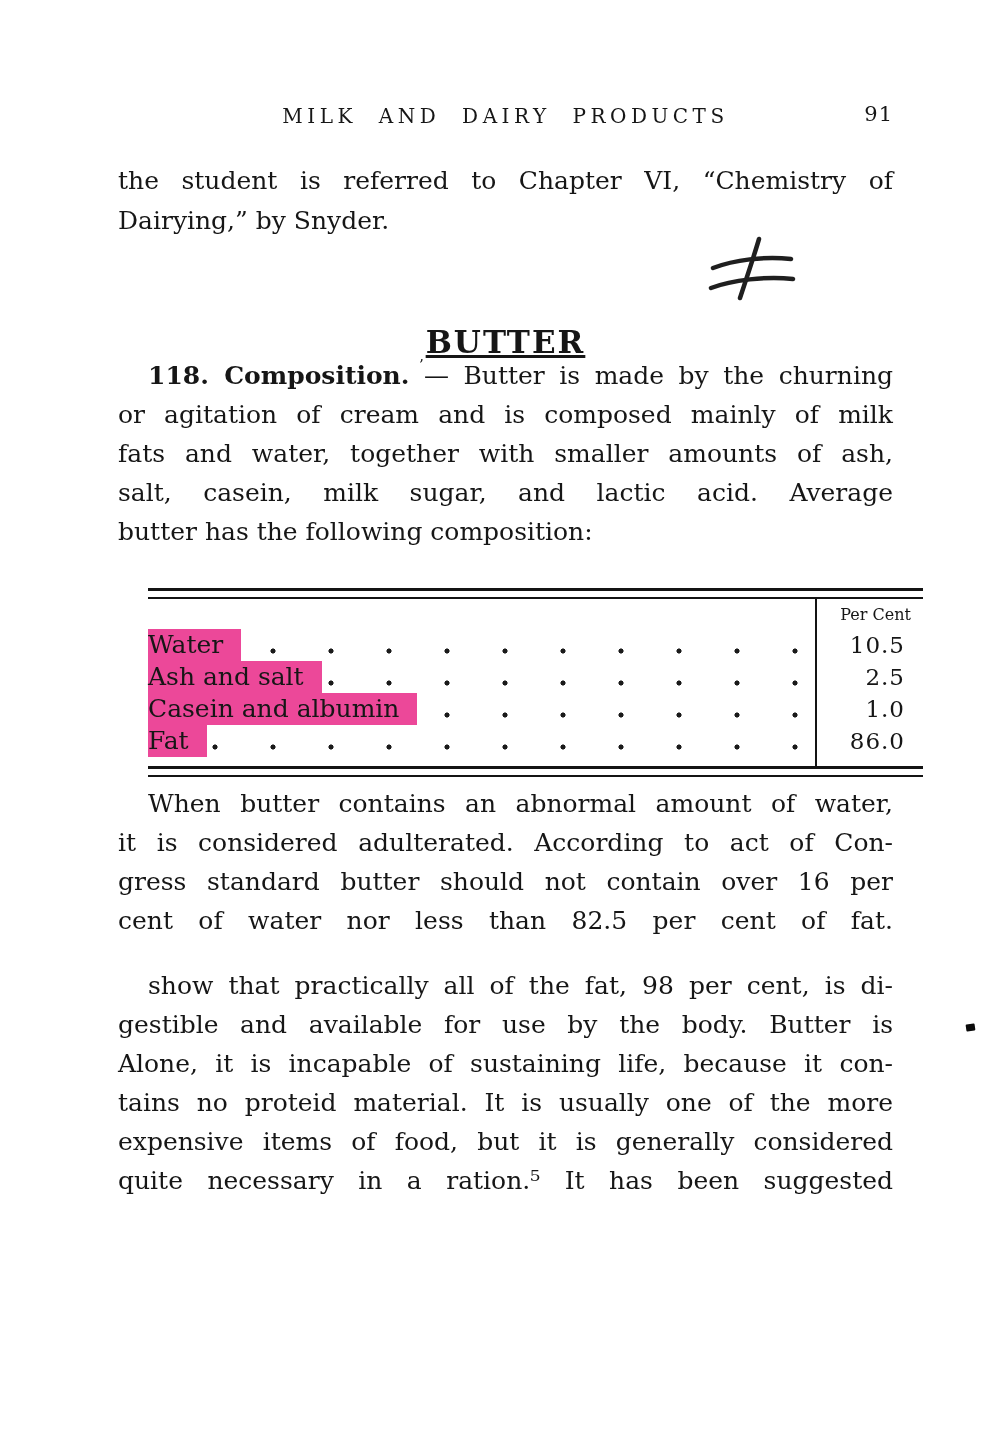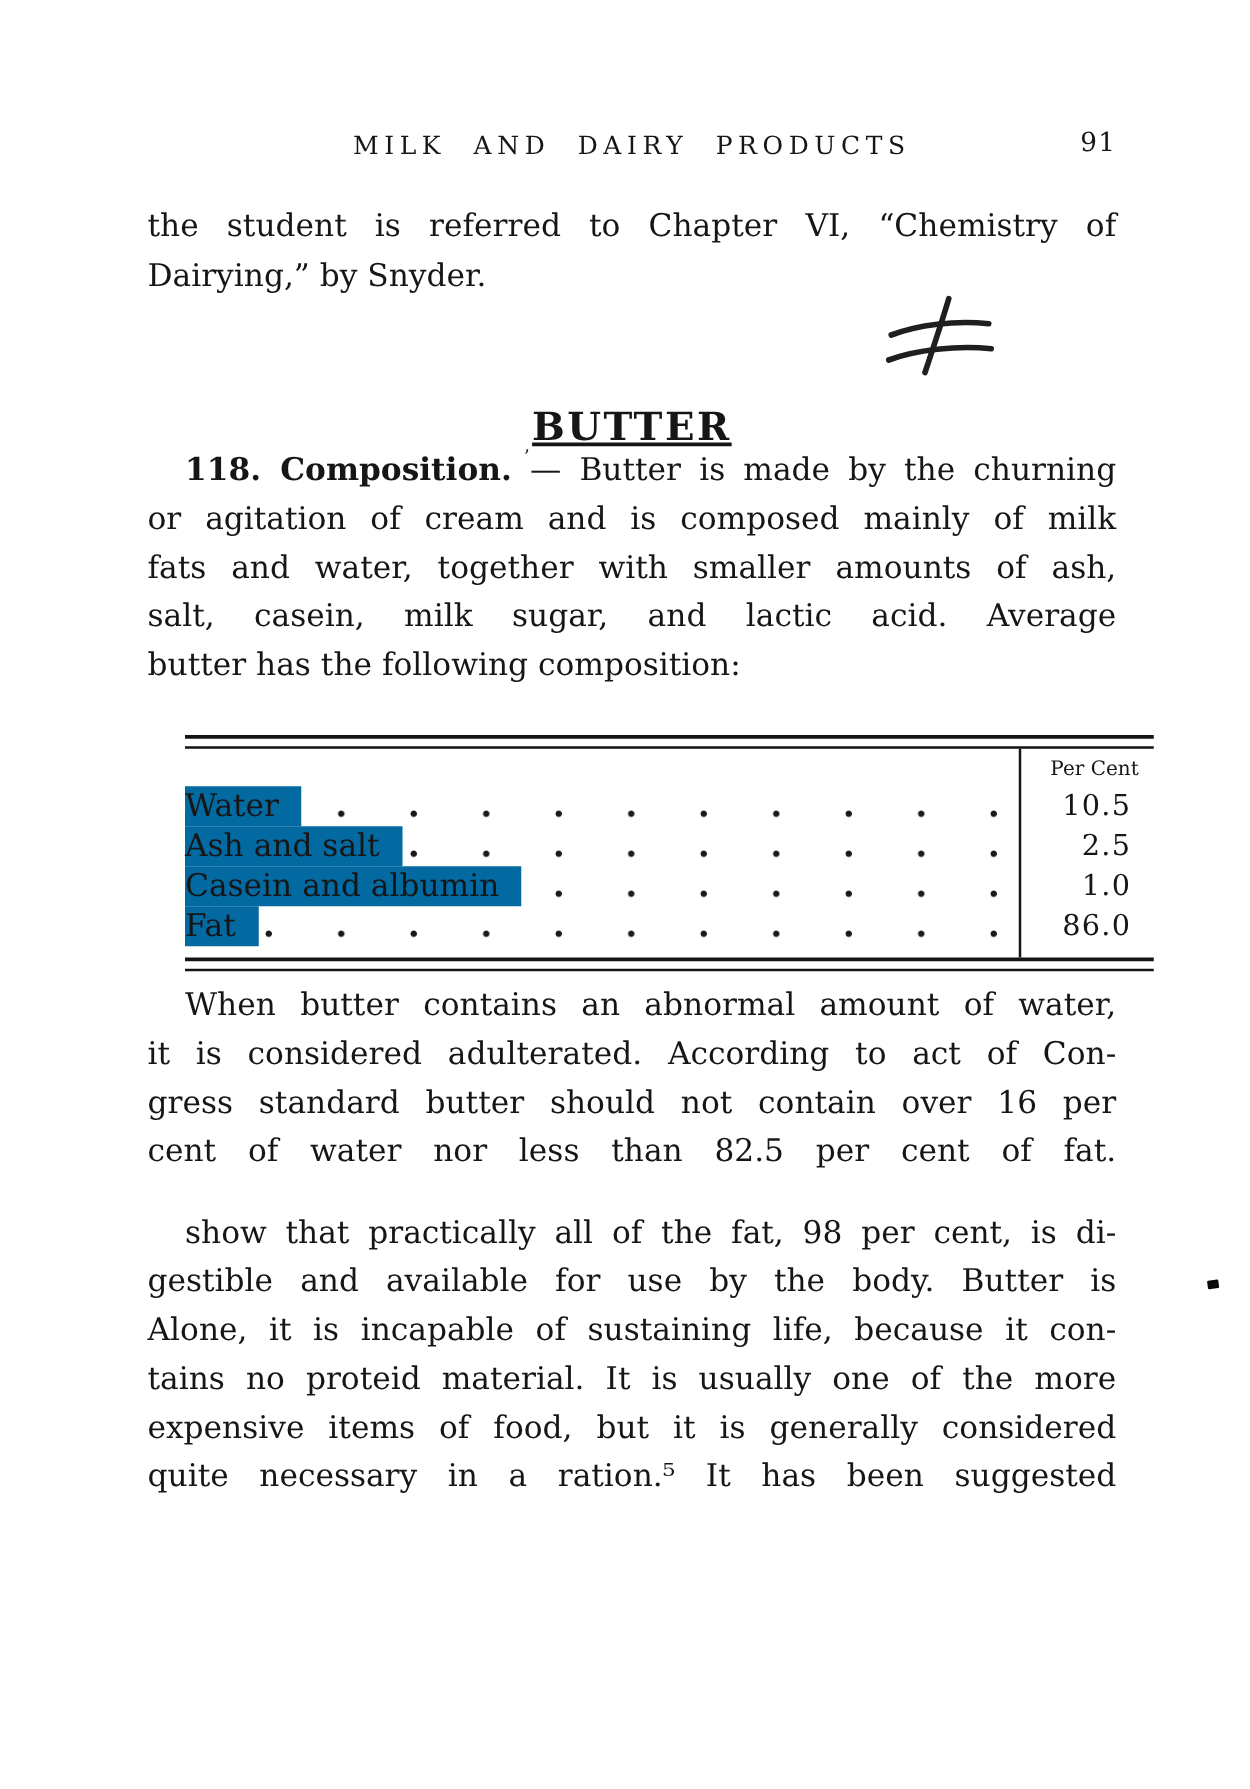--- a/index.html
+++ b/index.html
@@ -65,21 +65,21 @@
   .row-label-area { width: 667px; position: relative; height: 100%; }
   .dotfill {
     position: absolute; left: 6px; right: 16px; bottom: 7px; height: 6px;
     background-image: radial-gradient(circle at 3px 3px, #1a1a1a 2.2px, transparent 2.9px);
     background-size: 58px 6px;
     background-repeat: repeat-x;
   }
   .row-label {
     position: absolute; left: 0; top: 0;
     line-height: 32px; font-size: 25px;
-    background: #0369a1; padding-right: 18px; z-index: 1;
+    background: #ec4899; padding-right: 18px; z-index: 1;
   }
   .row-value {
     width: 108px; box-sizing: border-box;
     text-align: right; padding-right: 18px;
     font-size: 23px; line-height: 32px;
     letter-spacing: 1px;
   }
 
   
   #handwritten-mark { top: 236px; left: 704px; width: 94px; height: 66px; }

